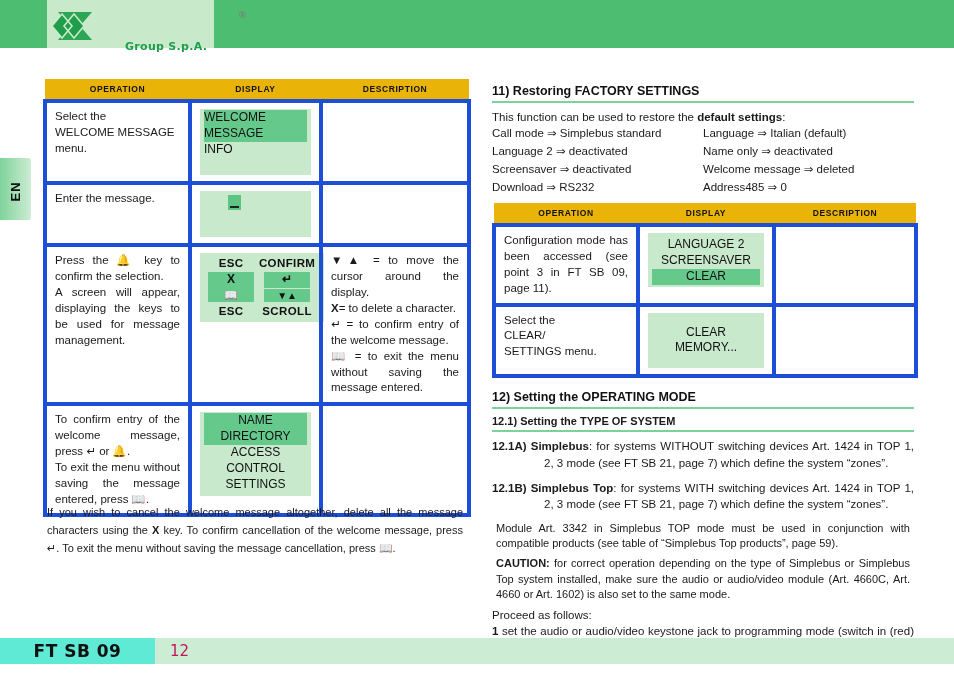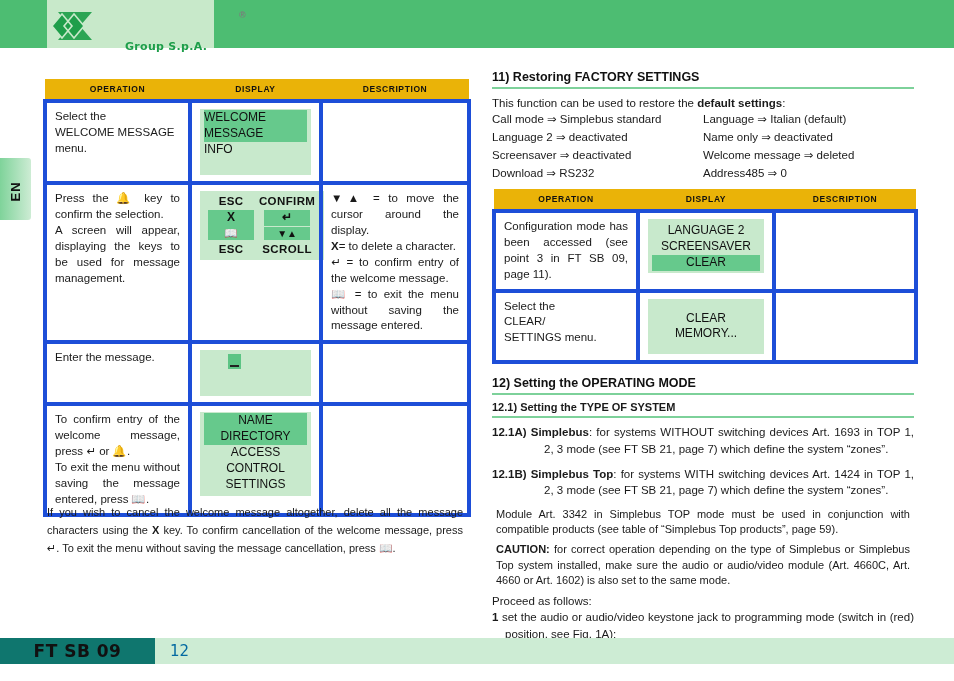--- a/index.html
+++ b/index.html
@@ -107,21 +107,21 @@
   }
   .cursor-lcd{background:#c8e9cc;height:46px;position:relative;}
   .cursor-blk{
     position:absolute;left:28px;top:4px;width:13px;height:15px;
     background:#5cc484;
   }
   .cursor-blk i{
     position:absolute;left:2px;bottom:2px;width:9px;height:2px;background:#222;
   }
   
-  .rcol{position:absolute;left:492px;top:70px;width:422px;}
+  .rcol{position:absolute;left:492px;top:84px;width:422px;}
   .h-sec{
     font-size:12.5px;font-weight:bold;margin:0 0 3px 0;color:#111;
   }
   .rule{height:2px;background:#7dd19a;margin:0 0 6px 0;}
   .p{font-size:11px;line-height:1.42;margin:4px;text-align:justify;}
   .p-nj{font-size:11.5px;line-height:1.42;margin:0;text-align:left;}
   .defaults{display:flex;}
   .defaults .c{width:50%;font-size:11.5px;line-height:1.56;}
   .sub-h{font-size:11px;font-weight:bold;margin:8px 0 3px 0;}
   .item{
@@ -134,30 +134,30 @@
     padding-left:13px;text-indent:-13px;text-align:justify;
   }
   b{font-weight:bold;}
   
   .footer-band{
     position:absolute;left:0;bottom:17px;width:954px;height:26px;
     background:#cdecd4;
   }
   .footer-tag{
     position:absolute;left:0;bottom:17px;width:155px;height:26px;
-    background:#0f766e;
+    background:#5eead4;
   }
   .footer-tag span{
     display:block;text-align:center;line-height:26px;
     font-size:17px;font-weight:bold;color:#111;
     font-family:"DejaVu Sans", sans-serif;letter-spacing:0.5px;
   }
   .footer-page{
     position:absolute;left:170px;bottom:17px;height:26px;line-height:26px;
-    font-size:15px;color:#0369a1;font-family:"DejaVu Sans", sans-serif;
+    font-size:15px;color:#be185d;font-family:"DejaVu Sans", sans-serif;
   }
   .ico{font-family:"DejaVu Sans", sans-serif;}
 </style>
 </head>
 <body>
 
 <div class="header-band"></div>
 <div class="logo-panel"></div>
 <div class="logo-wrap">
   <svg class="logo-mark" viewBox="0 0 44 32">
@@ -193,20 +193,34 @@
     <tr>
       <td class="op-cell">
         <div>Select the</div>
         <div>WELCOME MESSAGE</div>
         <div>menu.</div>
       </td>
       <td class="disp-cell">
         <div class="lcd" style="padding:1px 4px 18px;">
           <span class="row hl">WELCOME MESSAGE</span>
           <span class="row">INFO</span>
+        </div>
+      </td>
+      <td class="desc-cell"></td>
+    </tr>
+
+    <tr>
+      <td class="op-cell">
+        <div>Enter the message.</div>
+      </td>
+      <td class="disp-cell">
+        <div class="cursor-lcd">
+          <div class="cursor-blk">
+              <i></i>
+            </div>
         </div>
       </td>
       <td class="desc-cell"></td>
     </tr>
 
     <tr>
       <td class="op-cell">
         <div>
           <span>Press the </span><span class="ico">🔔</span><span> key to confirm the selection.</span>
         </div>
@@ -249,34 +263,20 @@
           <span>▼▲</span> = to move the cursor around the display.
         </div>
         <div><b>X</b>= to delete a character.</div>
         <div>
           <span class="ico">↵</span> = to confirm entry of the welcome message.
         </div>
         <div>
           <span class="ico">📖</span> = to exit the menu without saving the message entered.
         </div>
       </td>
-    </tr>
-
-    <tr>
-      <td class="op-cell">
-        <div>Enter the message.</div>
-      </td>
-      <td class="disp-cell">
-        <div class="cursor-lcd">
-          <div class="cursor-blk">
-              <i></i>
-            </div>
-        </div>
-      </td>
-      <td class="desc-cell"></td>
     </tr>
 
     <tr>
       <td class="op-cell">
         <div>
           To confirm entry of the welcome message, press <span class="ico">↵</span> or <span class="ico">🔔</span>.
         </div>
         <div>
           To exit the menu without saving the message entered, press <span class="ico">📖</span>.
         </div>
@@ -365,21 +365,21 @@
     </tbody>
   </table>
 
   <div class="h-sec" style="margin-top:12px;">12) Setting the OPERATING MODE</div>
   <div class="rule"></div>
 
   <div class="sub-h" style="margin-top:0;">12.1) Setting the TYPE OF SYSTEM</div>
   <div class="rule"></div>
 
   <div class="item">
-    <span class="lead">12.1A) Simplebus</span><span>: for systems WITHOUT switching devices Art. 1693 in TOP 1, 2, 3 mode (see FT SB 21, page 7) which define the system “zones”.</span>
+    <span class="lead">12.1A) Simplebus</span><span>: for systems WITHOUT switching devices Art. 1424 in TOP 1, 2, 3 mode (see FT SB 21, page 7) which define the system “zones”.</span>
   </div>
   <div class="item">
     <span class="lead">12.1B) Simplebus Top</span><span>: for systems WITH switching devices Art. 1424 in TOP 1, 2, 3 mode (see FT SB 21, page 7) which define the system “zones”.</span>
   </div>
 
   <div class="p">Module Art. 3342 in Simplebus TOP mode must be used in conjunction with compatible products (see table of “Simplebus Top products”, page 59).</div>
   <div class="p">
     <b>CAUTION:</b><span> for correct operation depending on the type of Simplebus or Simplebus Top system installed, make sure the audio or audio/video module (Art. 4660C, Art. 4660 or Art. 1602) is also set to the same mode.</span>
   </div>
   <div class="p-nj">Proceed as follows:</div>

